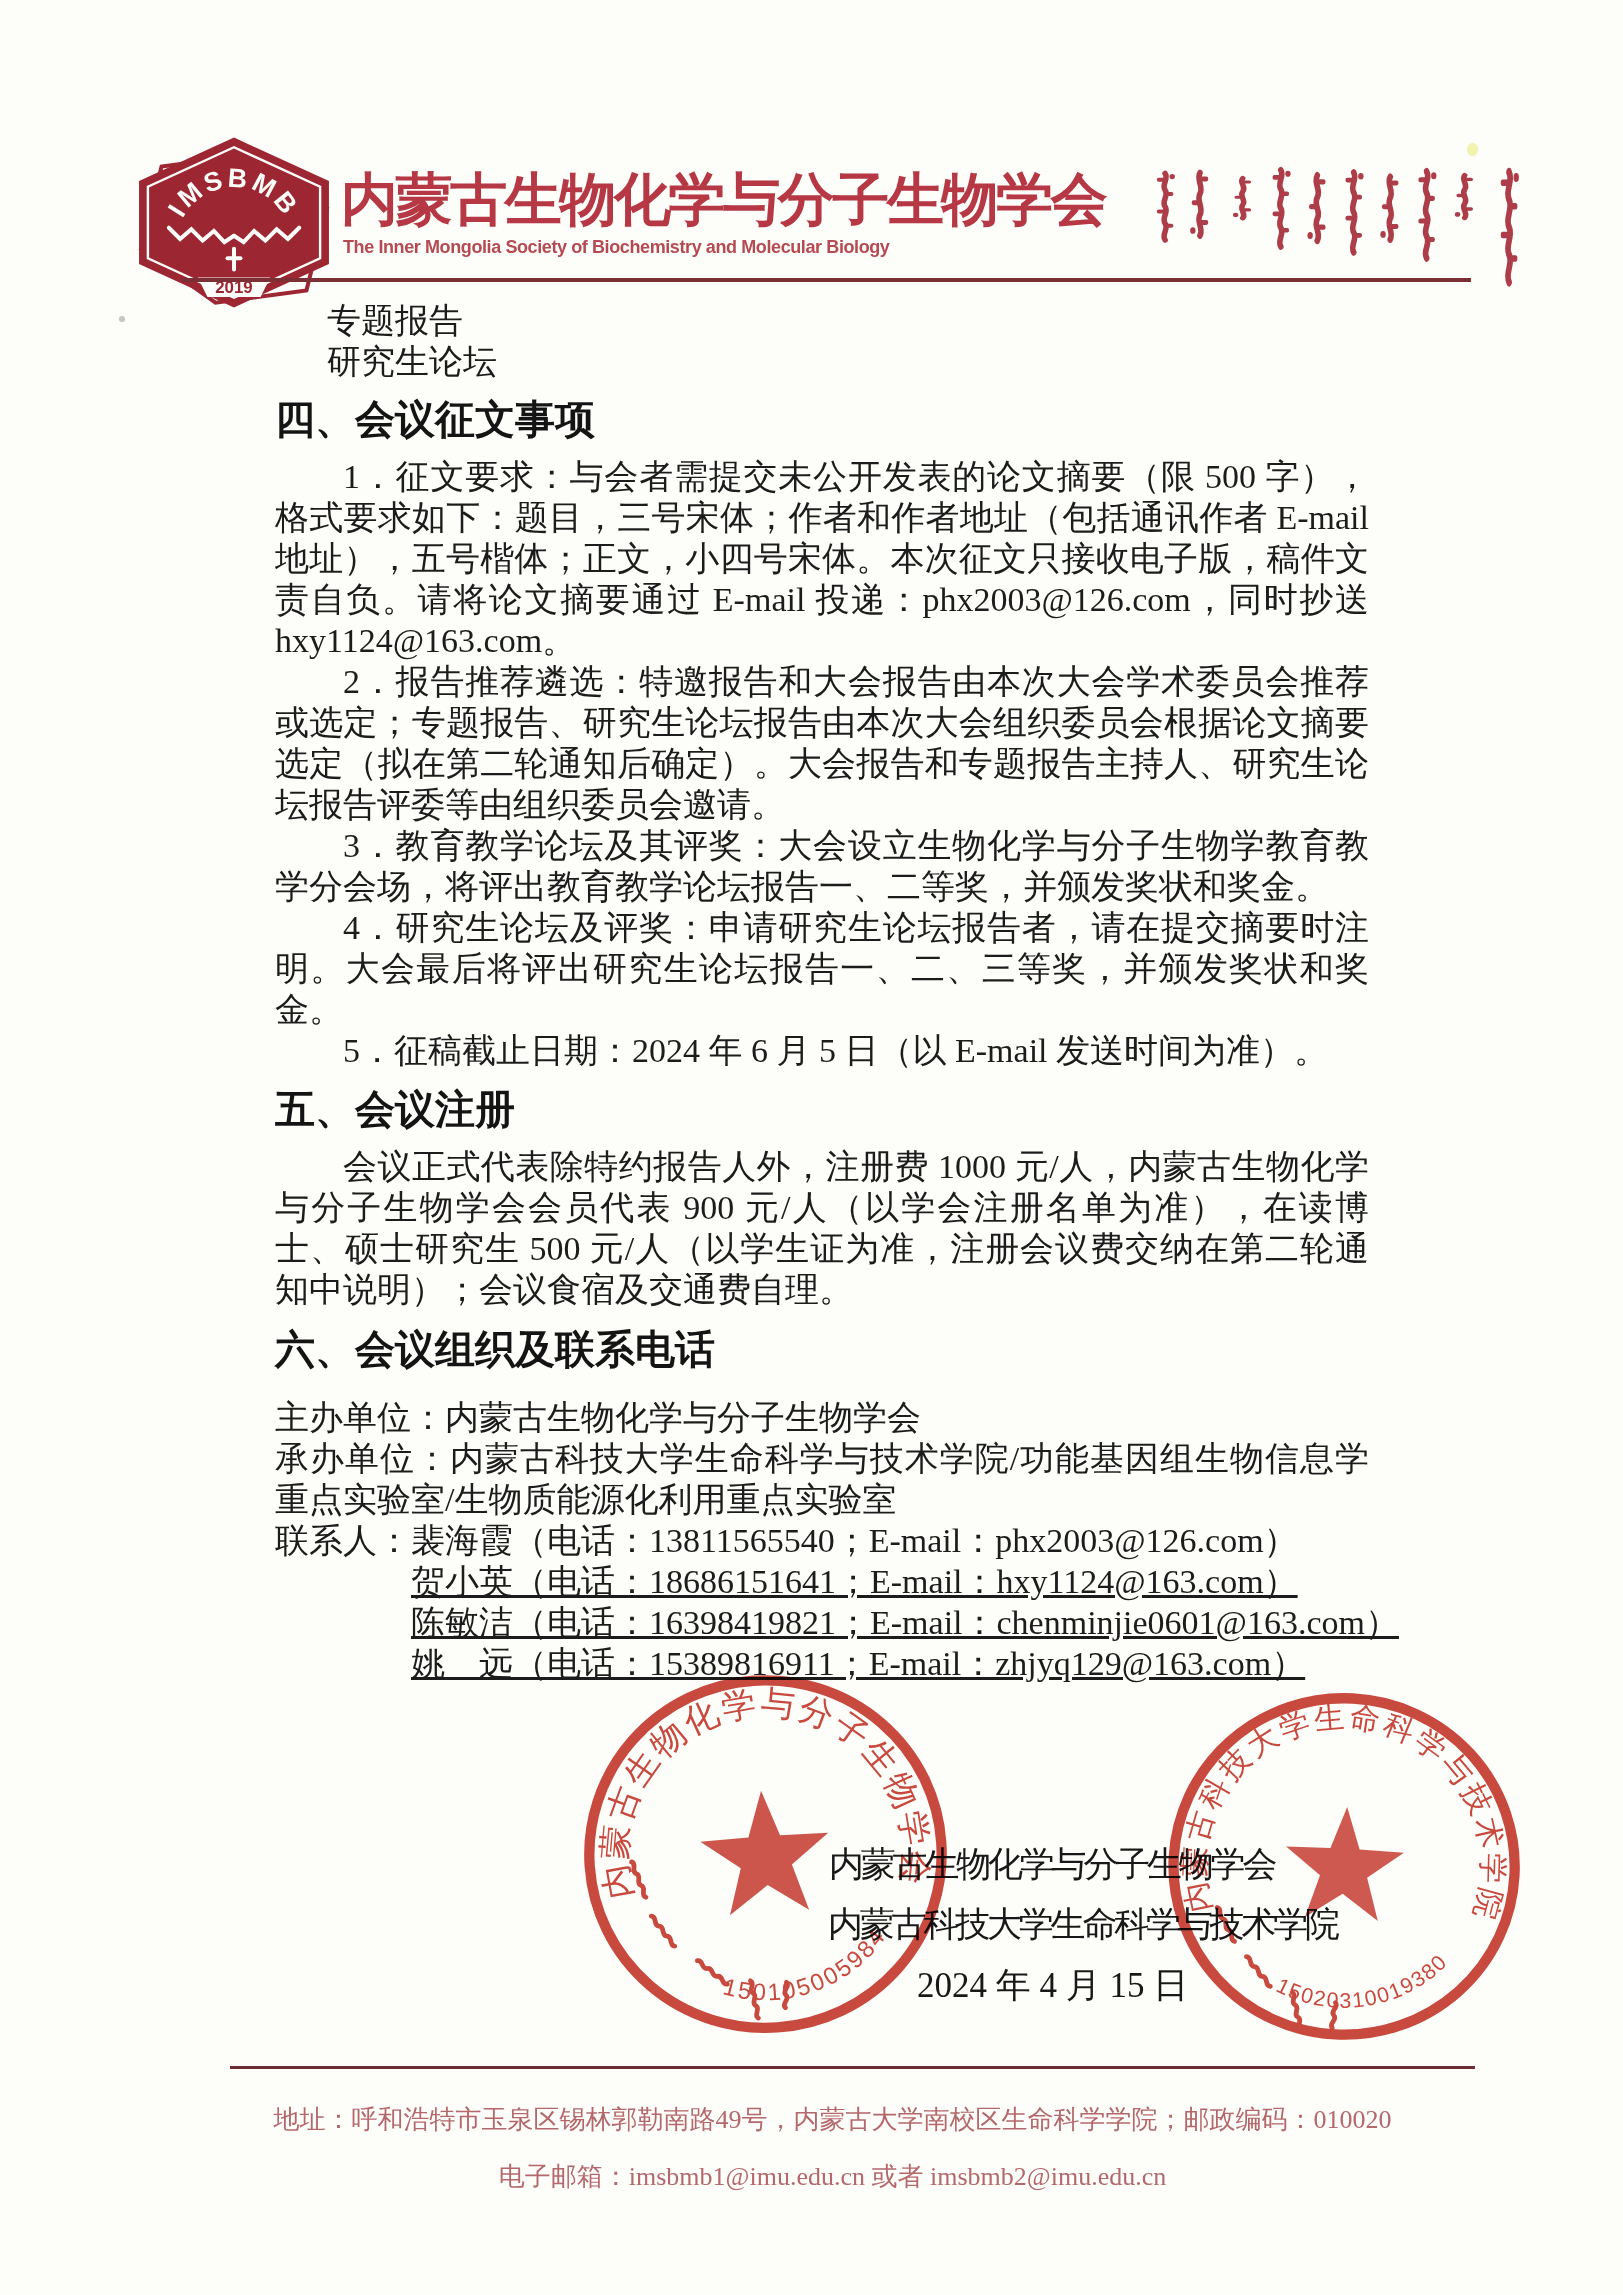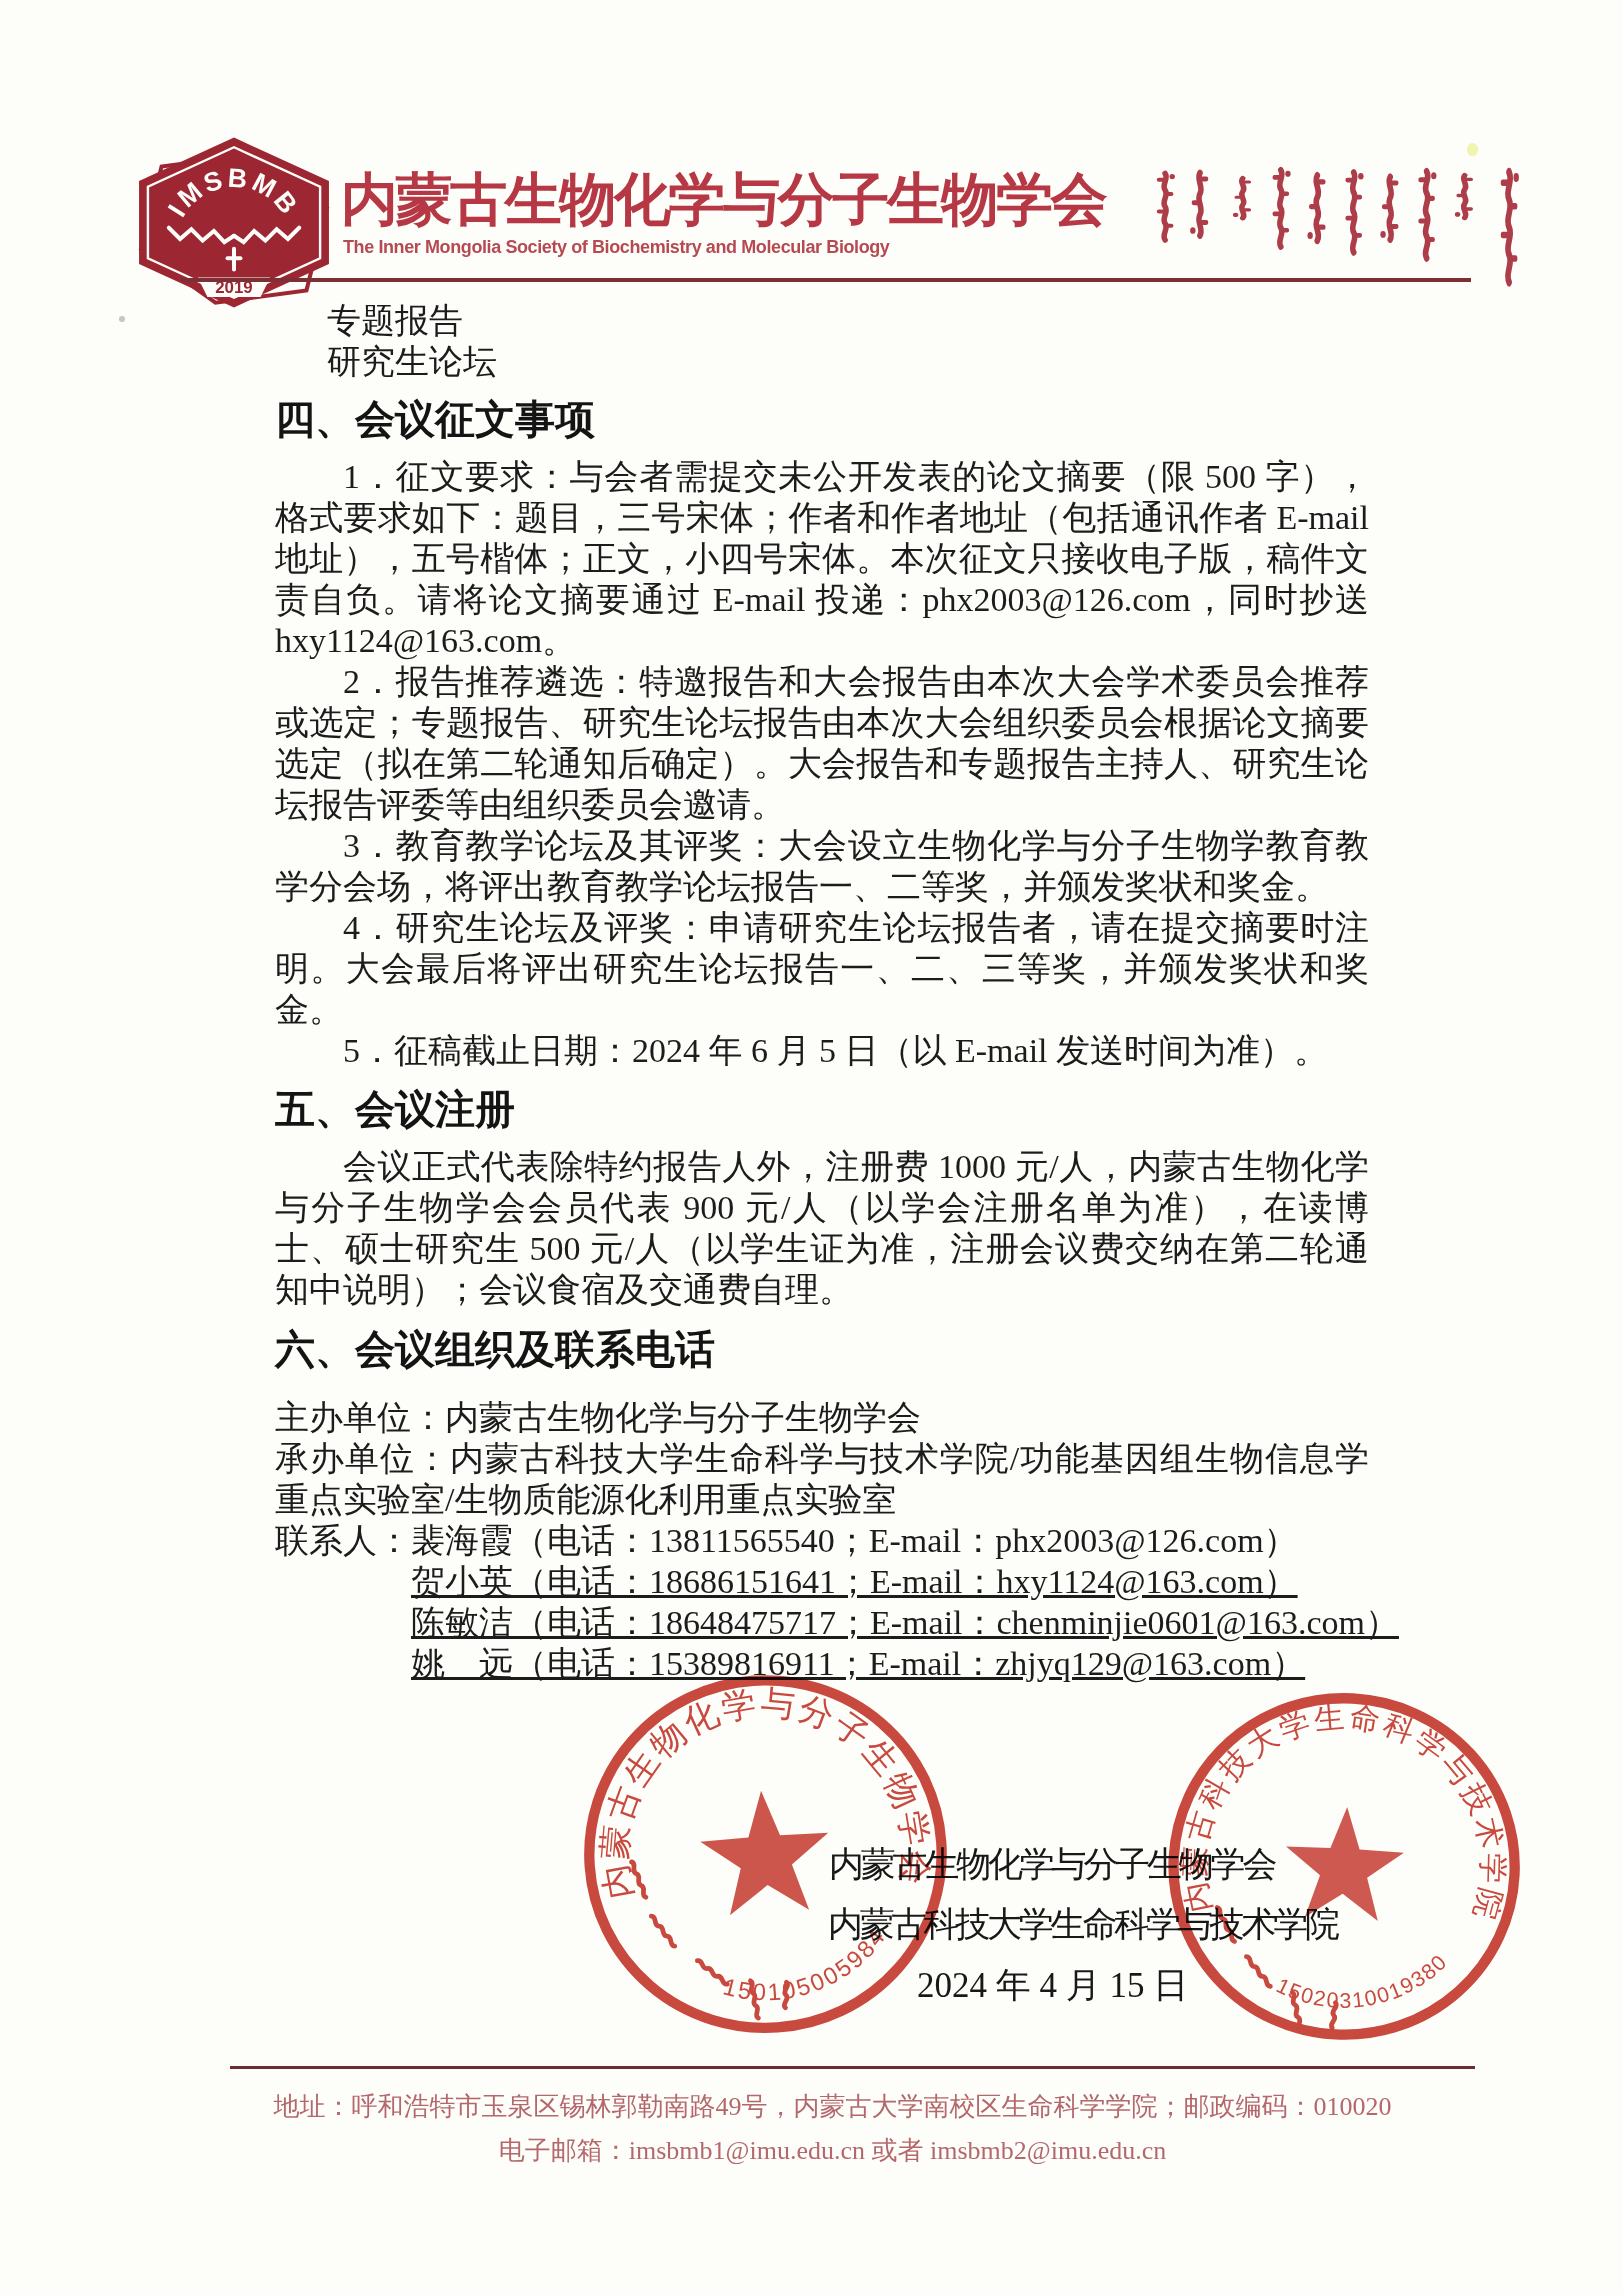--- a/index.html
+++ b/index.html
@@ -56,21 +56,21 @@
   .sig3{left:917px;top:1962px;letter-spacing:0;}
   .stamp{position:absolute;mix-blend-mode:multiply;opacity:0.92;}
   .stamp-left{left:579px;top:1670px;width:373px;height:369px;transform:rotate(-4deg);}
   .stamp-right{left:1164px;top:1684px;width:361px;height:365px;transform:rotate(3deg);}
   
   .footer-rule{position:absolute;left:230px;top:2066px;width:1245px;height:3.2px;background:#6b2d33;}
   .footer{
     position:absolute;left:198px;top:2085px;width:1269px;
     text-align:center;font-size:26px;line-height:44px;color:#b4686c;
   }
-  .footer div{white-space:nowrap;}
+  .footer div{white-space:nowrap;margin-top:13px;}
   
   .speck{position:absolute;border-radius:50%;}
   .speck-gray{left:119px;top:316px;width:5.6px;height:5.6px;background:#9a9a9a;opacity:.55;}
   .speck-yellow{left:1467px;top:143px;width:11px;height:12.7px;background:#e9ef8e;opacity:.7;}
 </style>
 </head>
 <body>
 
 <div class="page">
 
@@ -140,21 +140,21 @@
 
     <h3 class="sec">五、会议注册</h3>
     <p class="reg-para">会议正式代表除特约报告人外，注册费 1000 元/人，内蒙古生物化学与分子生物学会会员代表 900 元/人（以学会注册名单为准），在读博士、硕士研究生 500 元/人（以学生证为准，注册会议费交纳在第二轮通知中说明）；会议食宿及交通费自理。</p>
 
     <h3 class="sec sec-six">六、会议组织及联系电话</h3>
     <div class="org-block">
       <div>主办单位：内蒙古生物化学与分子生物学会</div>
       <div>承办单位：内蒙古科技大学生命科学与技术学院/功能基因组生物信息学重点实验室/生物质能源化利用重点实验室</div>
       <div>联系人：裴海霞（电话：13811565540；E-mail：phx2003@126.com）</div>
       <div class="contact-cont">贺小英（电话：18686151641；E-mail：hxy1124@163.com）</div>
-      <div class="contact-cont">陈敏洁（电话：18648475717；E-mail：chenminjie0601@163.com）</div>
+      <div class="contact-cont">陈敏洁（电话：16398419821；E-mail：chenminjie0601@163.com）</div>
       <div class="contact-cont">姚　远（电话：15389816911；E-mail：zhjyq129@163.com）</div>
     </div>
   </div>
 
   <div class="sig-line sig1">内蒙古生物化学与分子生物学会</div>
   <div class="sig-line sig2">内蒙古科技大学生命科学与技术学院</div>
   <div class="sig-line sig3">2024 年 4 月 15 日</div>
 
   <svg class="stamp stamp-left" viewBox="0 0 470 465">
     <ellipse cx="235" cy="232" rx="222" ry="219" fill="none" stroke="#c6392e" stroke-width="13"></ellipse>

